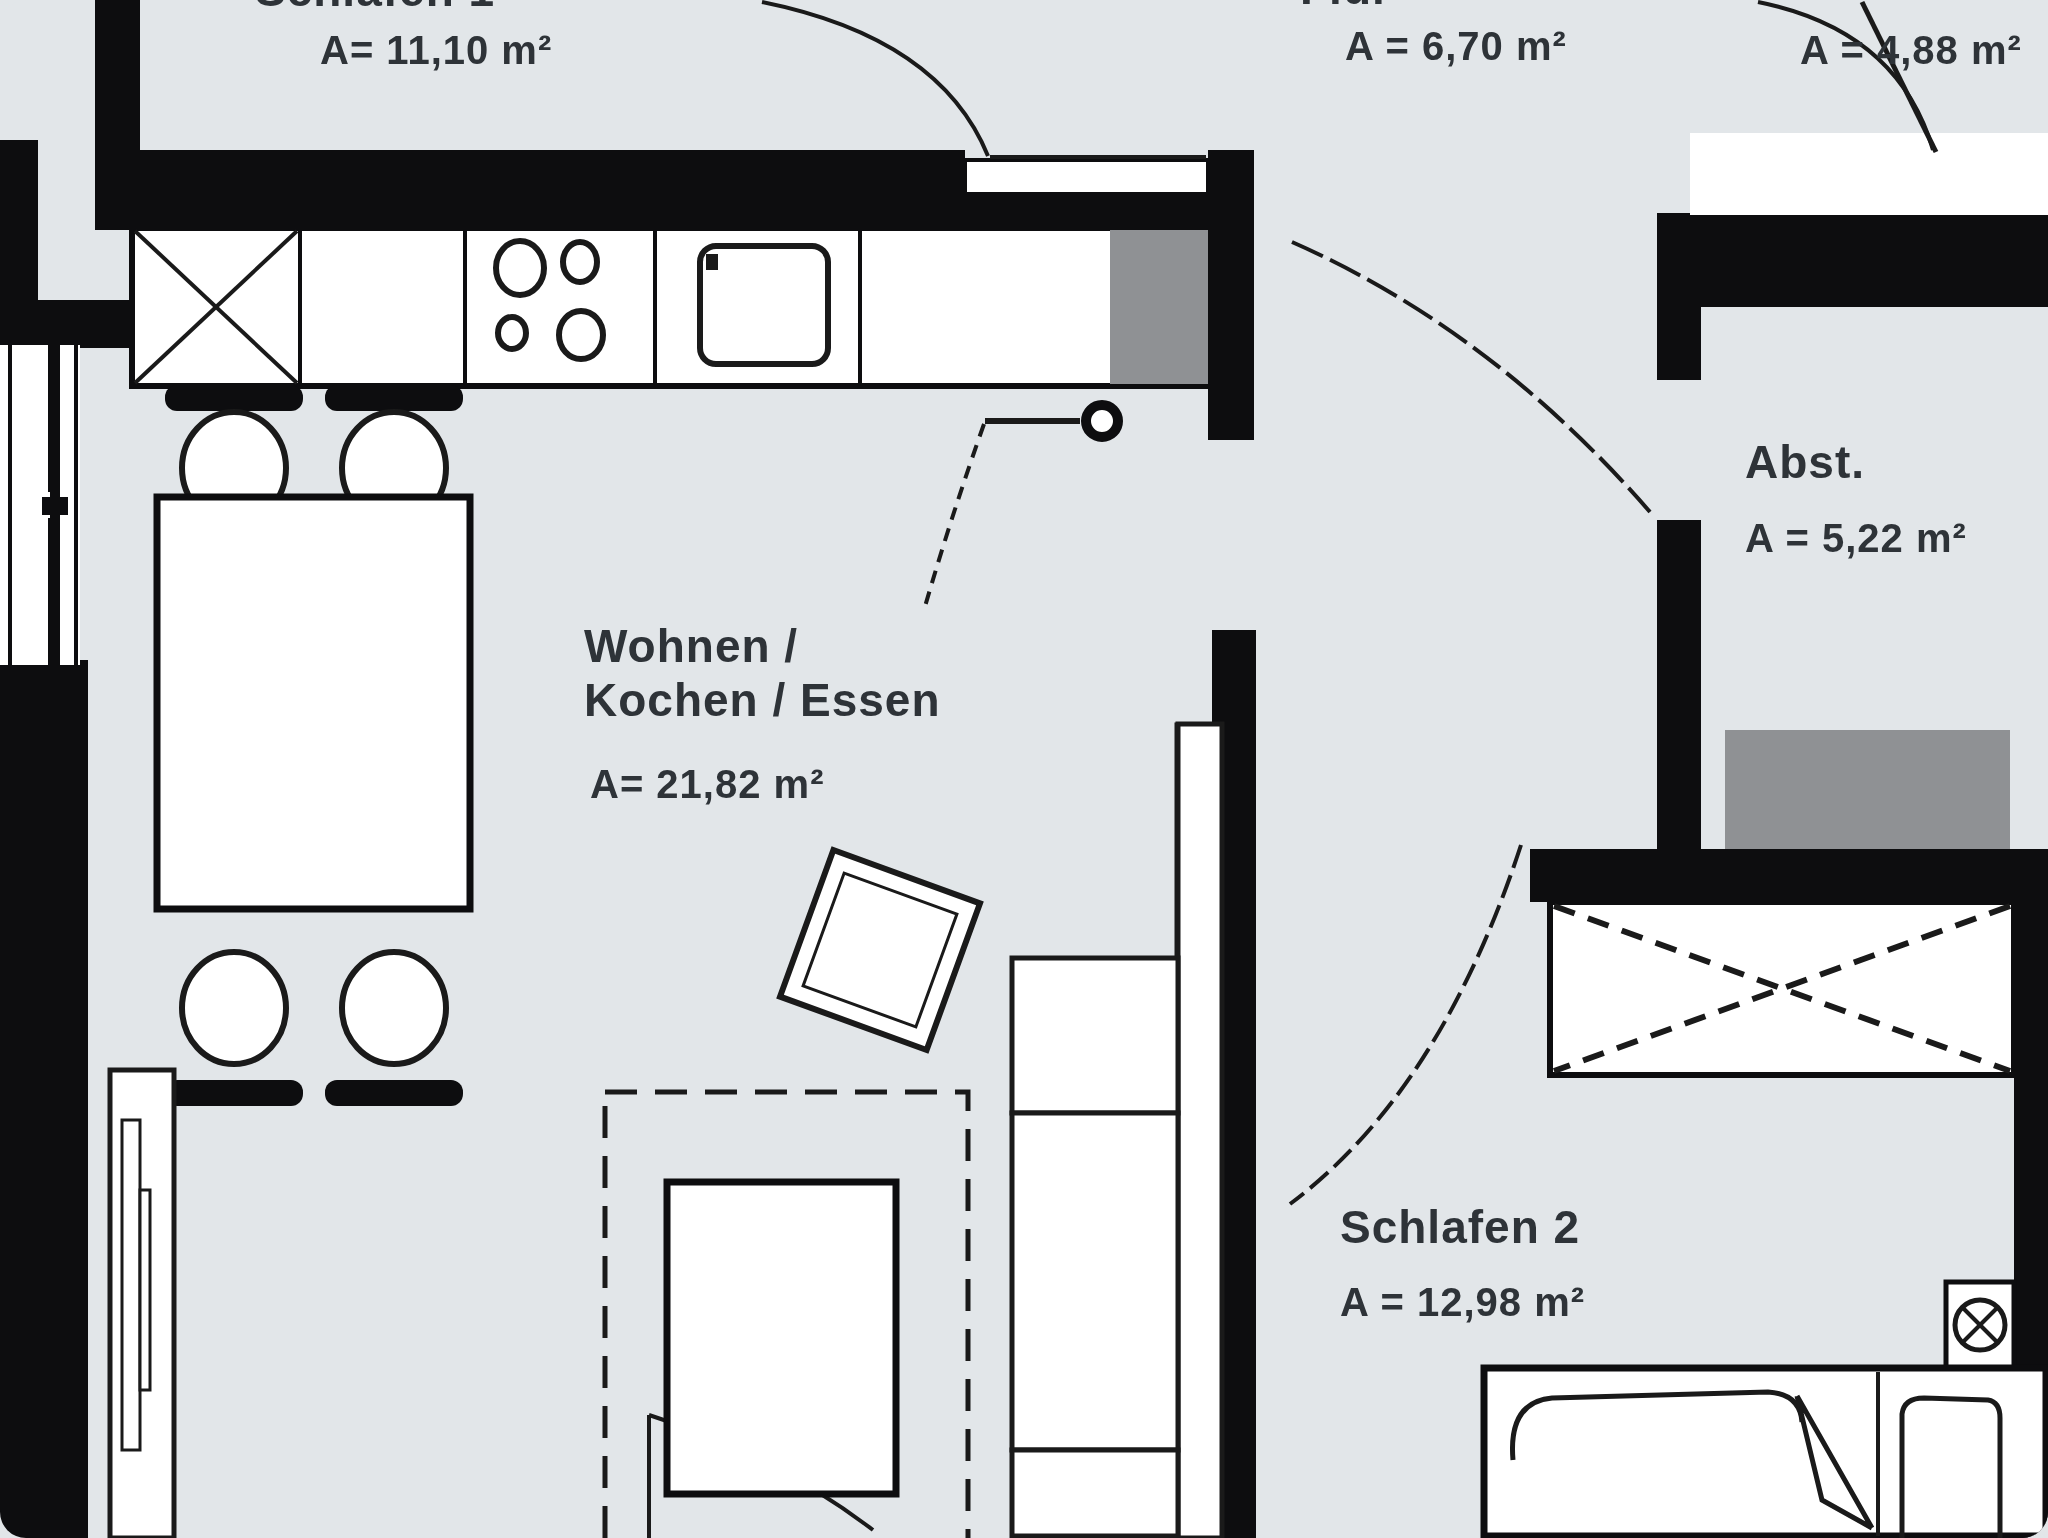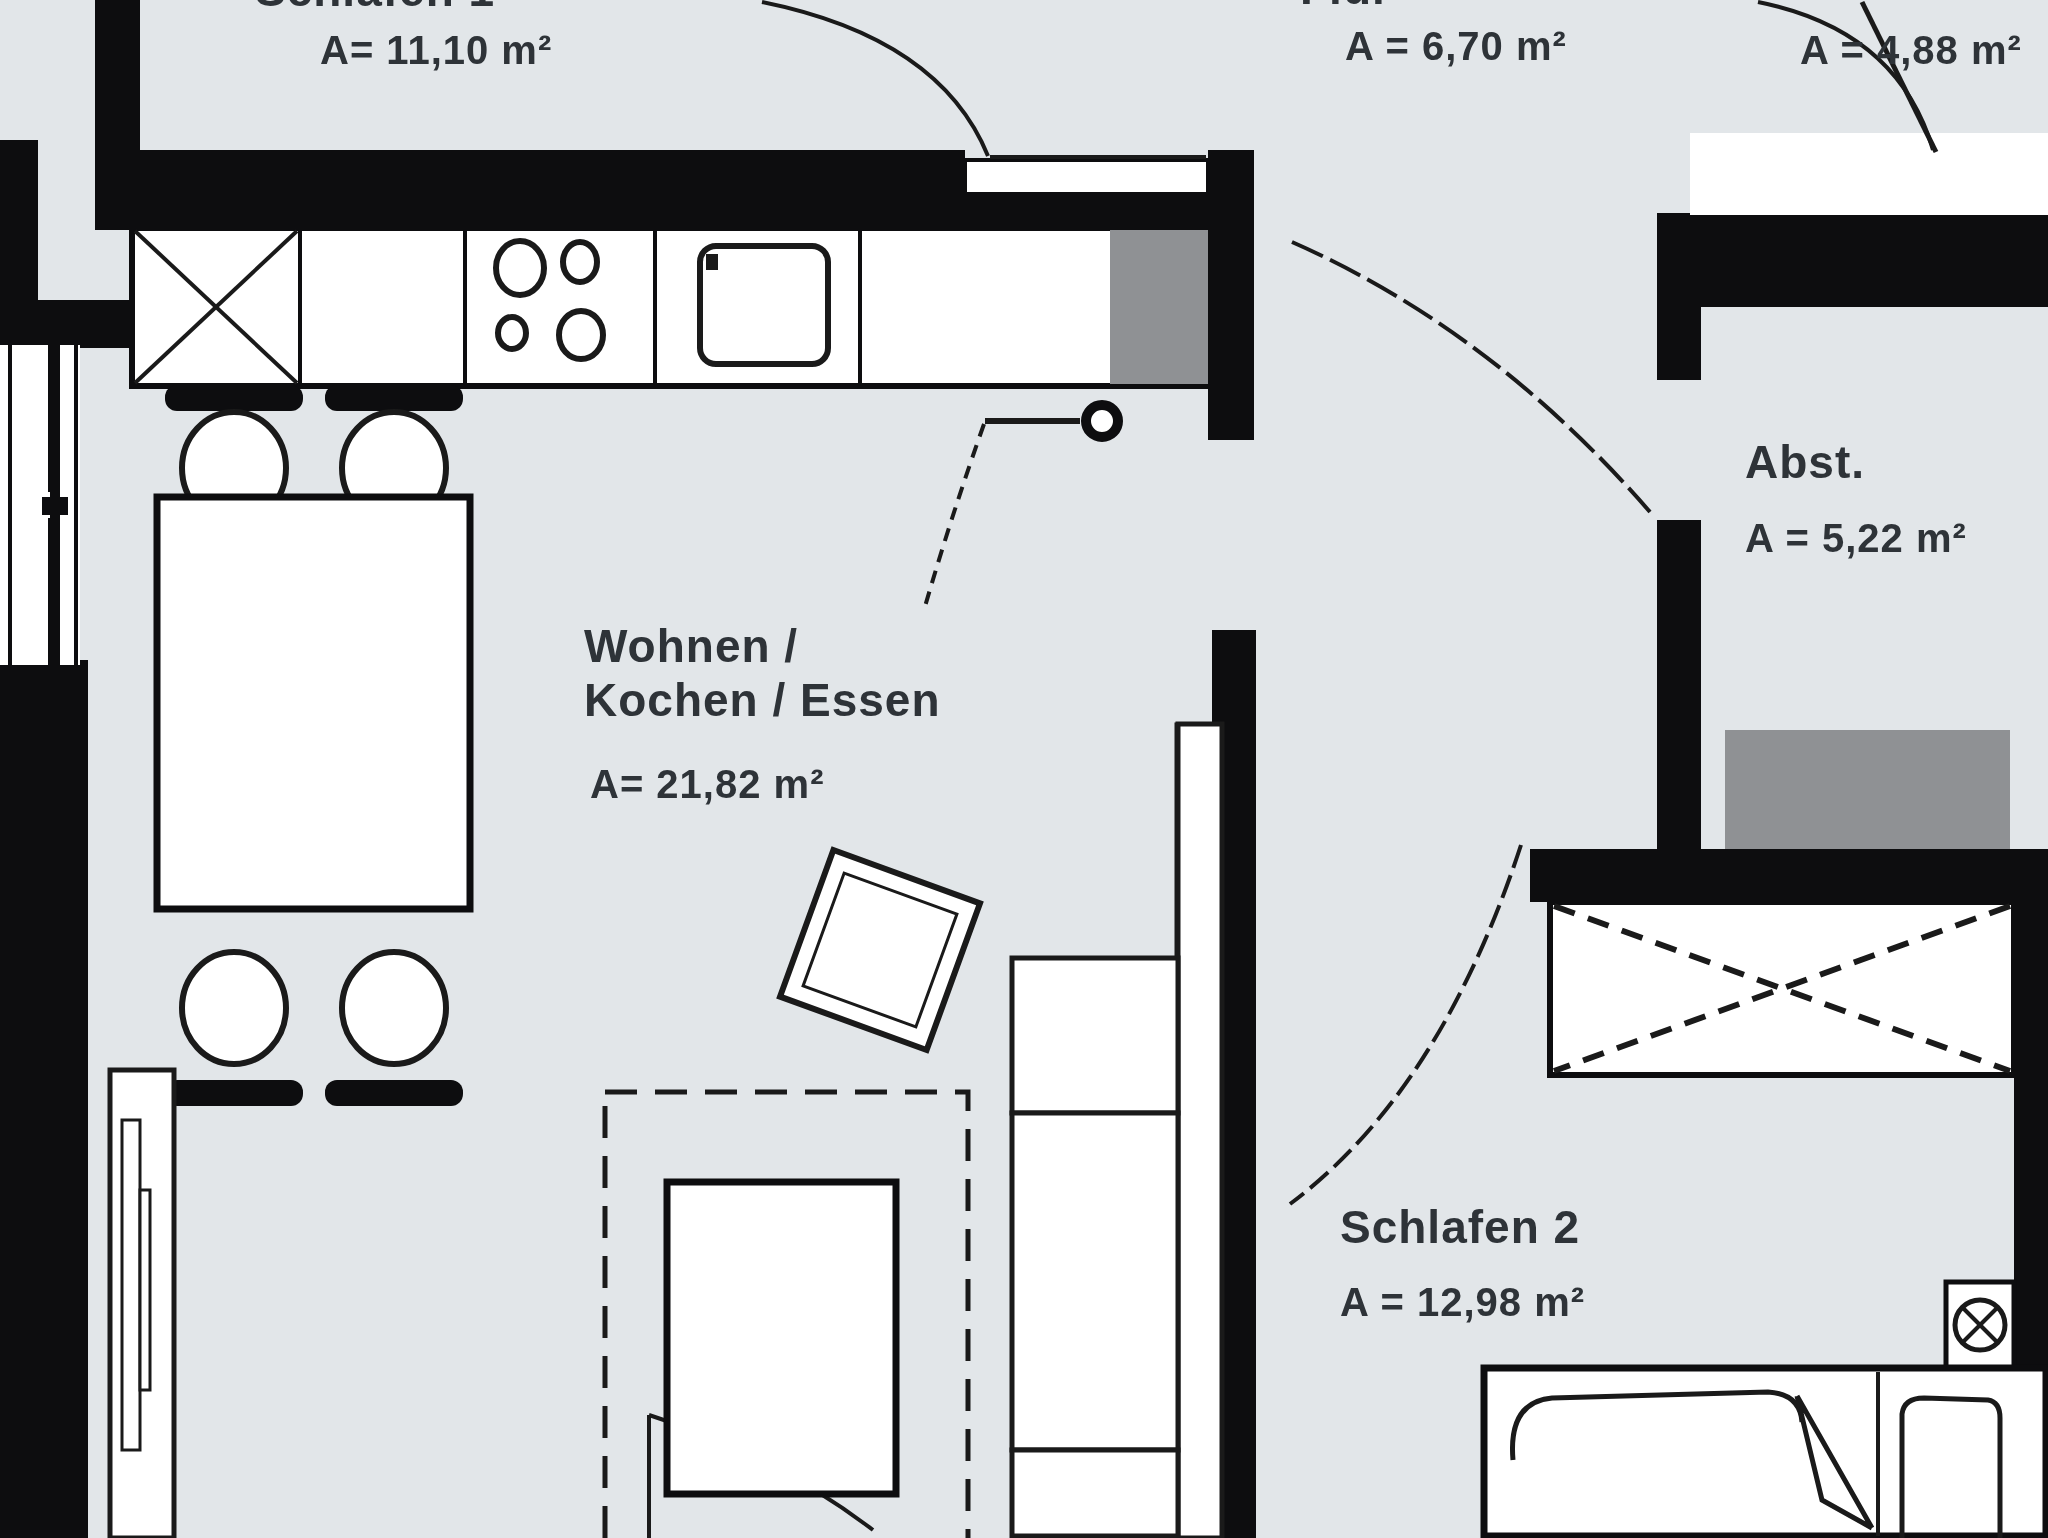--- a/index.html
+++ b/index.html
@@ -1,20 +1,20 @@
 <!DOCTYPE html>
 <html style="--floor: #e2e6e9; --wall: #0d0d0f; --furniture: #ffffff; --gray: #8f9194; --text: #2e3338; --line: #1a1a1a;"><head>
 <meta charset="utf-8">
 <style>
   :root{
     --floor:#e2e6e9; --wall:#0d0d0f; --furniture:#ffffff;
     --gray:#8f9194; --text:#2e3338; --line:#1a1a1a;
   }
   html,body{margin:0;padding:0;background:var(--floor);}
-  .plan{position:relative;width:2048px;height:1538px;overflow:hidden;}
+  .plan{position:relative;width:2048px;height:1538px;overflow:hidden;border-radius:26px;}
   svg{display:block}
   text{font-family:"Liberation Sans","DejaVu Sans",sans-serif;font-weight:700;fill:var(--text);}
   .room-name{font-size:46px;letter-spacing:1px;}
   .room-area{font-size:40px;letter-spacing:1px;}
 </style>
 </head>
 <body>
 
 <div class="plan">
 <svg viewBox="0 0 2048 1538" width="2048" height="1538">

